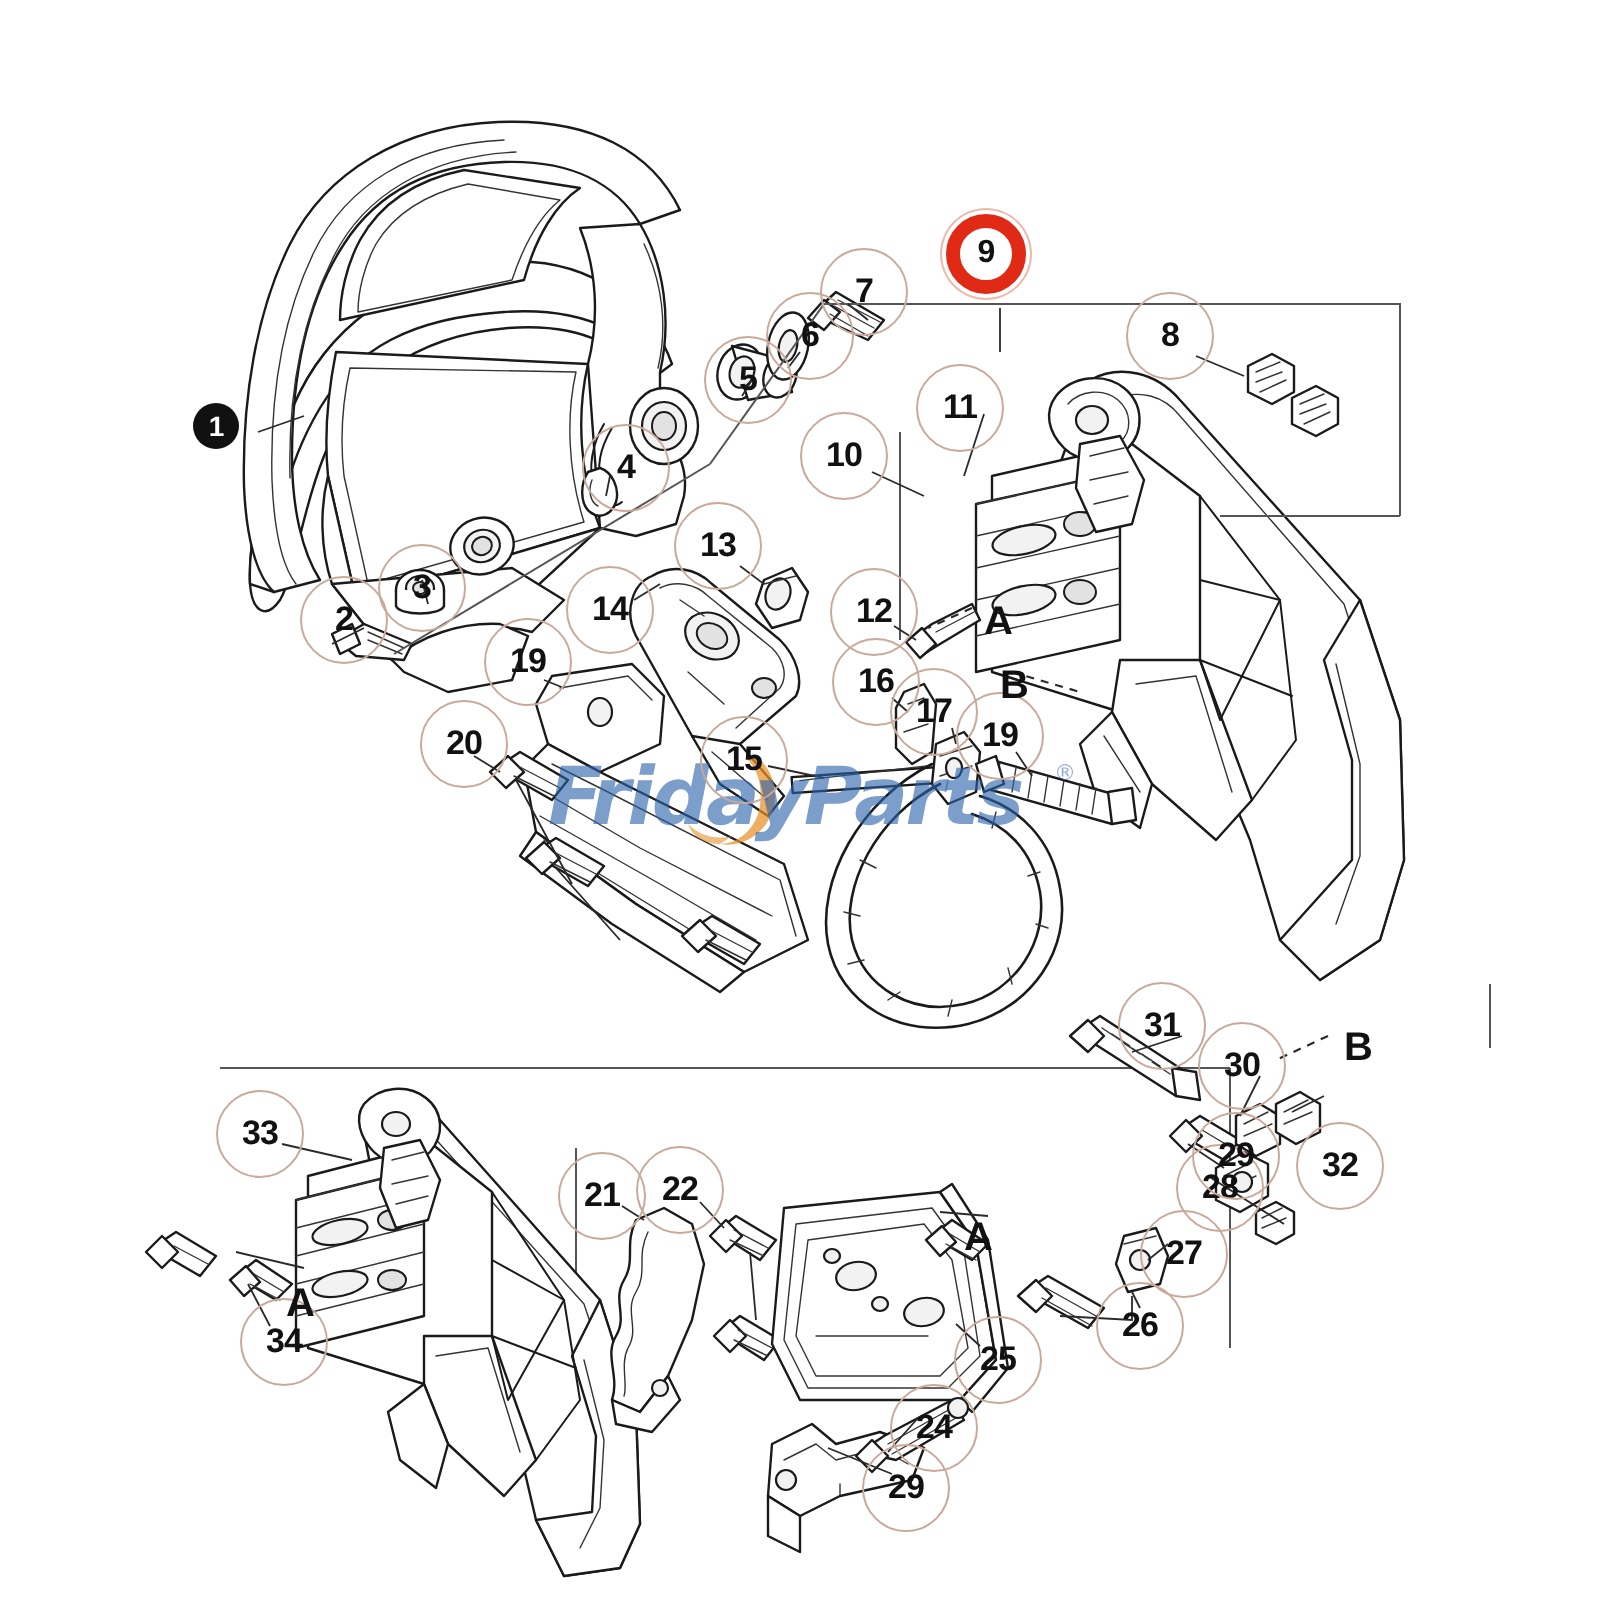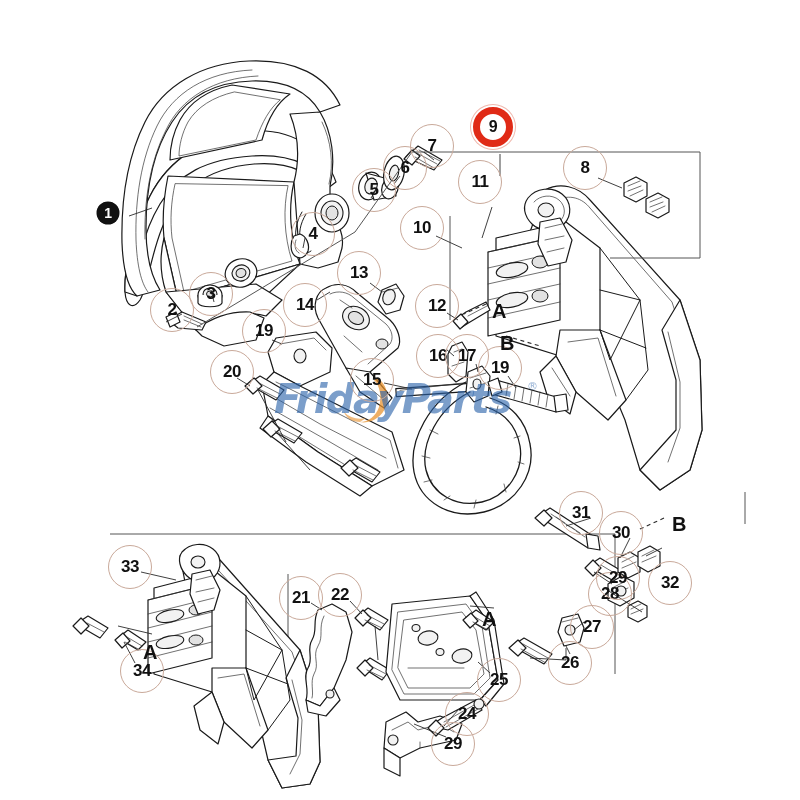--- a/index.html
+++ b/index.html
@@ -501,26 +501,26 @@
       <div class="callout filled" style="left: 97px; top: 202px;">1</div>
       <div class="callout" style="left: 150px; top: 288px;">2</div>
       <div class="callout" style="left: 189px; top: 272px;">3</div>
       <div class="callout" style="left: 291px; top: 212px;">4</div>
       <div class="callout" style="left: 352px; top: 168px;">5</div>
       <div class="callout" style="left: 383px; top: 146px;">6</div>
       <div class="callout" style="left: 410px; top: 124px;">7</div>
       <div class="callout" style="left: 563px; top: 146px;">8</div>
       <div class="callout highlight" style="left: 473px; top: 107px;">9</div>
       <div class="callout" style="left: 400px; top: 206px;">10</div>
-      <div class="callout" style="left: 458px; top: 160px;">11</div>
+      <div class="callout" style="left: 458px; top: 182px;">11</div>
       <div class="callout" style="left: 415px; top: 284px;">12</div>
       <div class="callout" style="left: 337px; top: 251px;">13</div>
       <div class="callout" style="left: 283px; top: 283px;">14</div>
       <div class="callout" style="left: 350px; top: 358px;">15</div>
-      <div class="callout" style="left: 416px; top: 334px;">16</div>
+      <div class="callout" style="left: 416px; top: 319px;">16</div>
       <div class="callout" style="left: 445px; top: 334px;">17</div>
       <div class="callout" style="left: 478px; top: 346px;">19</div>
       <div class="callout" style="left: 242px; top: 309px;">19</div>
       <div class="callout" style="left: 210px; top: 350px; text-align: center;">20</div>
       <div class="callout" style="left: 279px; top: 576px;">21</div>
       <div class="callout" style="left: 318px; top: 573px;">22</div>
       <div class="callout" style="left: 431px; top: 722px;">29</div>
       <div class="callout" style="left: 445px; top: 692px;">24</div>
       <div class="callout" style="left: 477px; top: 658px;">25</div>
       <div class="callout" style="left: 548px; top: 641px;">26</div>

